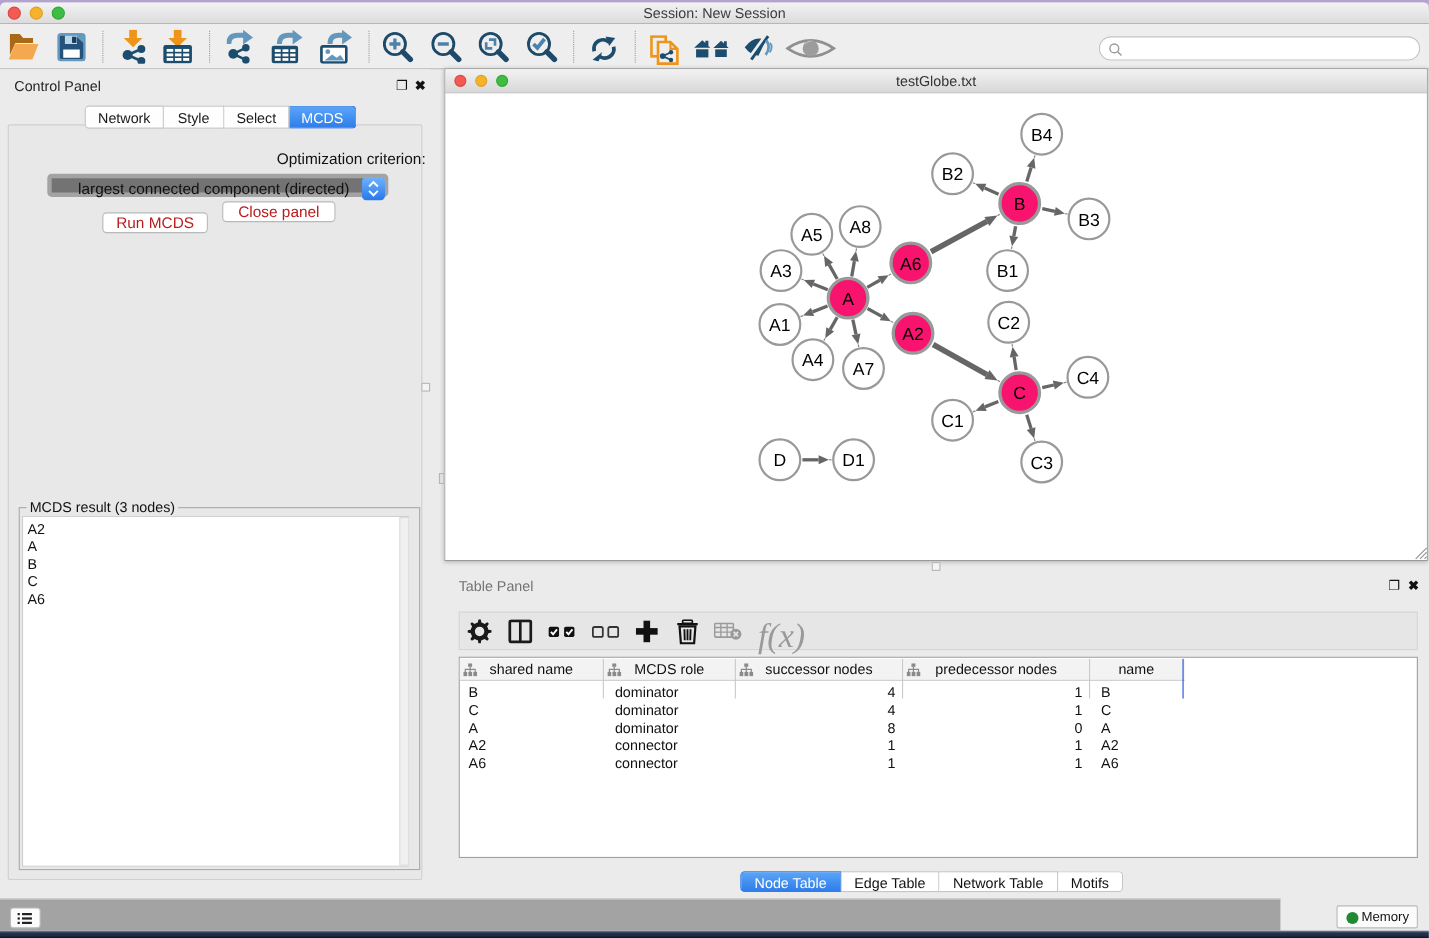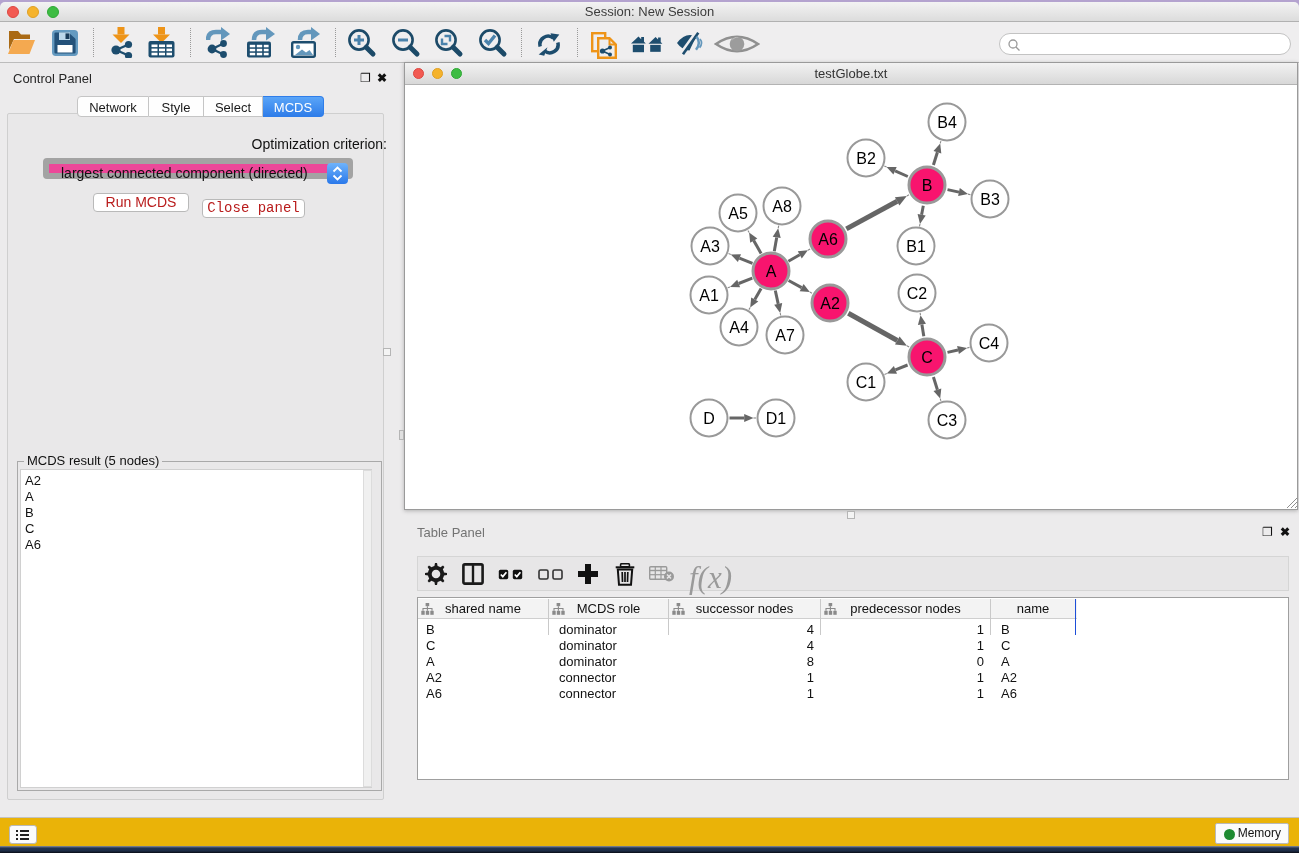--- a/index.html
+++ b/index.html
@@ -29,22 +29,22 @@
 .winbtns { position:absolute; font-size:12px; color:#111; }
 #cpInner { position:absolute; left:7px; top:50px; width:377px; height:687px; background:#e9e8e9;
   border:1px solid #cfcfcf; border-radius:2px; }
 #tabs { position:absolute; left:77px; top:33px; height:21px; z-index:5; display:flex; }
 .tab { height:21px; line-height:21px; font-size:13px; color:#1a1a1a; background:#fefefe;
   border:1px solid #c5c5c5; border-left:none; text-align:center;}
 .tab.first { border-left:1px solid #c5c5c5; border-radius:4px 0 0 4px; }
 .tab.last { border-radius:0 4px 4px 0; }
 .tab.sel { background:linear-gradient(#5aa5f8,#2f7de9); color:#fff; border-color:#2f7de9; }
 #optlabel { position:absolute; left:10px; top:73px; width:377px; text-align:right; font-size:14px; color:#111; }
-#dropdown { position:absolute; left:43px; top:95px; width:310px; height:21px; background:#ec4899;
-  border:6px solid #a3a3a3; border-radius:4px; font-size:14px; color:#111; line-height:19px; padding-left:12px; }
+#dropdown { position:absolute; left:43px; top:95px; width:310px; height:21px; background:#737373;
+  border:4px solid #a3a3a3; border-radius:4px; font-size:14px; color:#111; line-height:19px; padding-left:24px; }
 #dropdown .stepper { position:absolute; right:-1px; top:-1px; width:21px; height:21px; border-radius:4px;
   background:linear-gradient(#6eb3fb,#2a78ea); }
 .btn { position:absolute; height:19px; background:#fff; border:1px solid #b9b9b9; border-radius:4px;
   font-size:14px; color:#b91c1c; text-align:center; line-height:17px; }
 #fieldset { position:absolute; left:17px; top:398px; width:365px; height:330px; border:1px solid #a9a9a9; }
 #fieldset .legend { position:absolute; left:6px; top:-9px; background:#e9e8e9; padding:0 3px; font-size:13px; color:#111;}
 #mlist { position:absolute; left:2px; top:7px; width:352px; height:319px; background:#fff; border:1px solid #d0d0d0; border-right:none;
   font-size:13px; color:#111; line-height:16px; padding:3px 0 0 4px; }
 #mscroll { position:absolute; left:345px; top:8px; width:9px; height:317px; background:#f0f0f0; border:1px solid #dcdcdc; }
 
@@ -65,21 +65,21 @@
 .th { position:absolute; top:0; height:36px; border-right:1px solid #c9c9c9; font-size:13px; color:#111; text-align:center; line-height:20px; }
 .tr { position:absolute; left:0; width:659px; height:16px; font-size:13px; color:#111; }
 .td { position:absolute; top:0; height:16px; line-height:16px; }
 #btabs { position:absolute; left:269px; top:275px; height:19px; display:flex; }
 .btab { height:19px; line-height:19px; font-size:13px; color:#111; background:#fff; border:1px solid #c5c5c5; border-left:none; padding:0 12px; }
 .btab.first { border-left:1px solid #c5c5c5; border-radius:4px 0 0 4px;}
 .btab.last { border-radius:0 4px 4px 0; }
 .btab.sel { background:linear-gradient(#5aa5f8,#2f7de9); color:#fff; border-color:#2f7de9; }
 
 
-#statusbar { left:0; top:817px; width:1299px; height:29px; background:#eab308; border-top:1px solid #c2c2c2; }
+#statusbar { left:0; top:817px; width:1164px; height:29px; background:#a3a3a3; border-top:1px solid #c2c2c2; }
 #listbtn { position:absolute; left:9px; top:7px; width:28px; height:19px; background:#fbfbfb; border:1px solid #b9b9b9; border-radius:3px; }
 #membtn { position:absolute; left:1215px; top:5px; width:74px; height:21px; background:#fbfbfb; border:1px solid #b9b9b9; border-radius:2px;
   font-size:12px; color:#111; line-height:19px; text-align:right; padding-right:7px;}
 #membtn .dot { position:absolute; left:8px; top:5px; width:11px; height:11px; background:#1e8a31; border-radius:50%; }
 #deskBottom { left:0; top:846px; width:1299px; height:7px; background:linear-gradient(#8a8f9c,#233350 30%,#1d2b45 70%,#090b14); }
 </style>
 </head>
 <body>
 <div class="abs" id="deskTop"></div>
 <div class="abs" id="titlebar">
@@ -241,23 +241,23 @@
       <div class="tab sel last" style="width:61px;">MCDS</div>
   </div>
   <div id="optlabel">Optimization criterion:</div>
   <div id="dropdown">largest connected component (directed)
     <div class="stepper"><svg width="21" height="21" viewBox="0 0 21 21">
           <path d="M6.5 8.5 L10.5 4.5 L14.5 8.5" fill="none" stroke="#fff" stroke-width="1.8"></path>
           <path d="M6.5 12.5 L10.5 16.5 L14.5 12.5" fill="none" stroke="#fff" stroke-width="1.8"></path>
         </svg></div>
   </div>
   <div class="btn" style="left:93px; top:130px; width:96px;">Run MCDS</div>
-  <div class="btn" style="left:202px; top:136px; width:103px;font-family:Liberation Mono, monospace;">Close panel</div>
+  <div class="btn" style="left:202px; top:120px; width:103px;">Close panel</div>
   <div id="fieldset">
-    <div class="legend">MCDS result (5 nodes)</div>
+    <div class="legend">MCDS result (3 nodes)</div>
     <div id="mlist">A2<br>A<br>B<br>C<br>A6</div>
     <div id="mscroll"></div>
   </div>
 </div>
 
 <div class="abs" id="netwin">
   <div id="nettitle">
     <div class="tl" style="left:8px; top:5px; width:11px; height:11px; background:#f25a52; border:1px solid #dd4741;"></div>
     <div class="tl" style="left:27px; top:5px; width:11px; height:11px; background:#f5b32c; border:1px solid #e0a023;"></div>
     <div class="tl" style="left:46px; top:5px; width:11px; height:11px; background:#3ebc43; border:1px solid #2fa835;"></div>
@@ -491,20 +491,26 @@
       <div class="td" style="left:583px;">A2</div>
     </div>
 <div class="tr" style="top:88px;">
       <div class="td" style="left:8px;">A6</div>
       <div class="td" style="left:141px;">connector</div>
       <div class="td" style="left:251px; width:145px; text-align:right;">1</div>
       <div class="td" style="left:403px; width:163px; text-align:right;">1</div>
       <div class="td" style="left:583px;">A6</div>
     </div>
   </div>
+  <div id="btabs">
+    <div class="btab sel first">Node Table</div>
+      <div class="btab">Edge Table</div>
+      <div class="btab">Network Table</div>
+      <div class="btab last">Motifs</div>
+  </div>
 </div>
 
 <div class="abs" id="statusbar">
   <div id="listbtn"><svg width="25" height="19" viewBox="0 0 25 19">
         <g fill="#222">
           <rect x="6" y="4" width="2" height="2"></rect>
           <rect x="10" y="4" width="9" height="2"></rect>
           <rect x="6" y="8" width="2" height="2"></rect>
           <rect x="10" y="8" width="9" height="2"></rect>
           <rect x="6" y="12" width="2" height="2"></rect>

